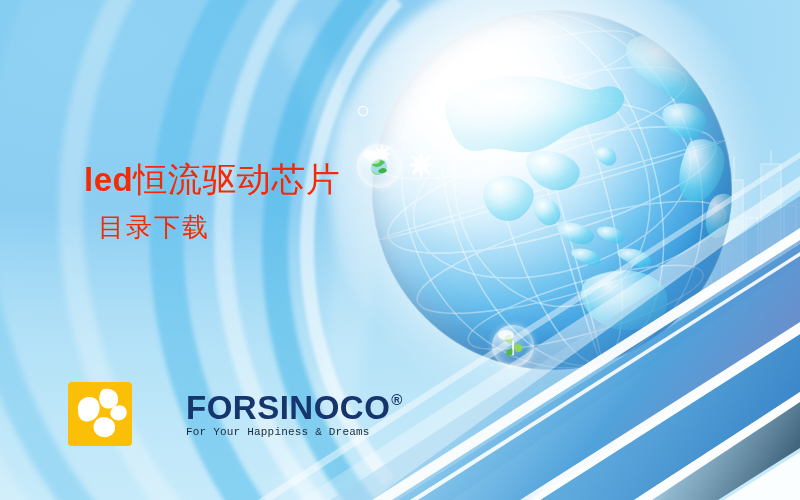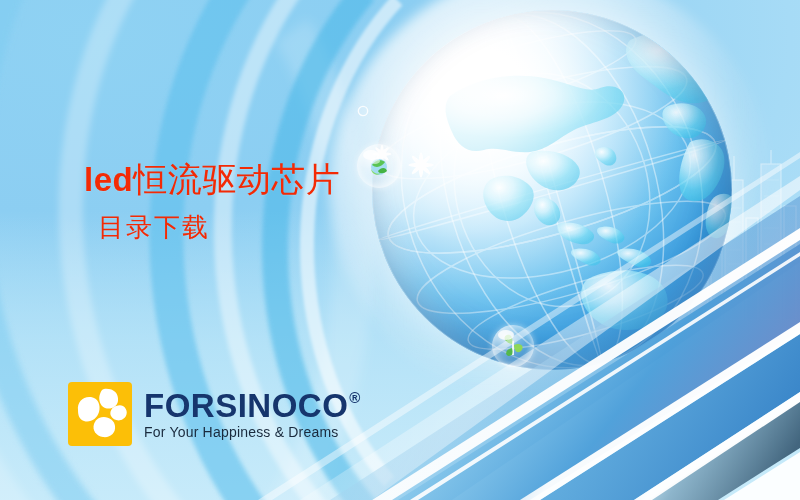--- a/index.html
+++ b/index.html
@@ -201,20 +201,21 @@
     white-space: nowrap;
   }
 
   
   .logo {
     position: absolute;
     left: 68px;
     top: 382px;
     display: flex;
     align-items: center;
+    gap: 42px;
   }
   .logo-mark {
     width: 64px;
     height: 64px;
     background: #fcbf07;
     border-radius: 4px;
     flex: 0 0 auto;
     position: relative;
   }
   .logo-mark svg { position: absolute; inset: 0; }
@@ -235,22 +236,22 @@
     align-items: flex-start;
   }
   .logo-reg {
     font-size: 15px;
     line-height: 1;
     margin-left: 1px;
     margin-top: 1px;
     font-weight: 700;
   }
   .logo-tagline {
-    font-family: Liberation Sans, sans-serif;
-    font-size: 14px;
+    font-family: Liberation Mono, monospace;
+    font-size: 11px;
     color: #192a3d;
     letter-spacing: .2px;
     margin-top: 3px;
     line-height: 1;
   }
 </style>
 </head>
 <body>
 
 <div id="banner">

